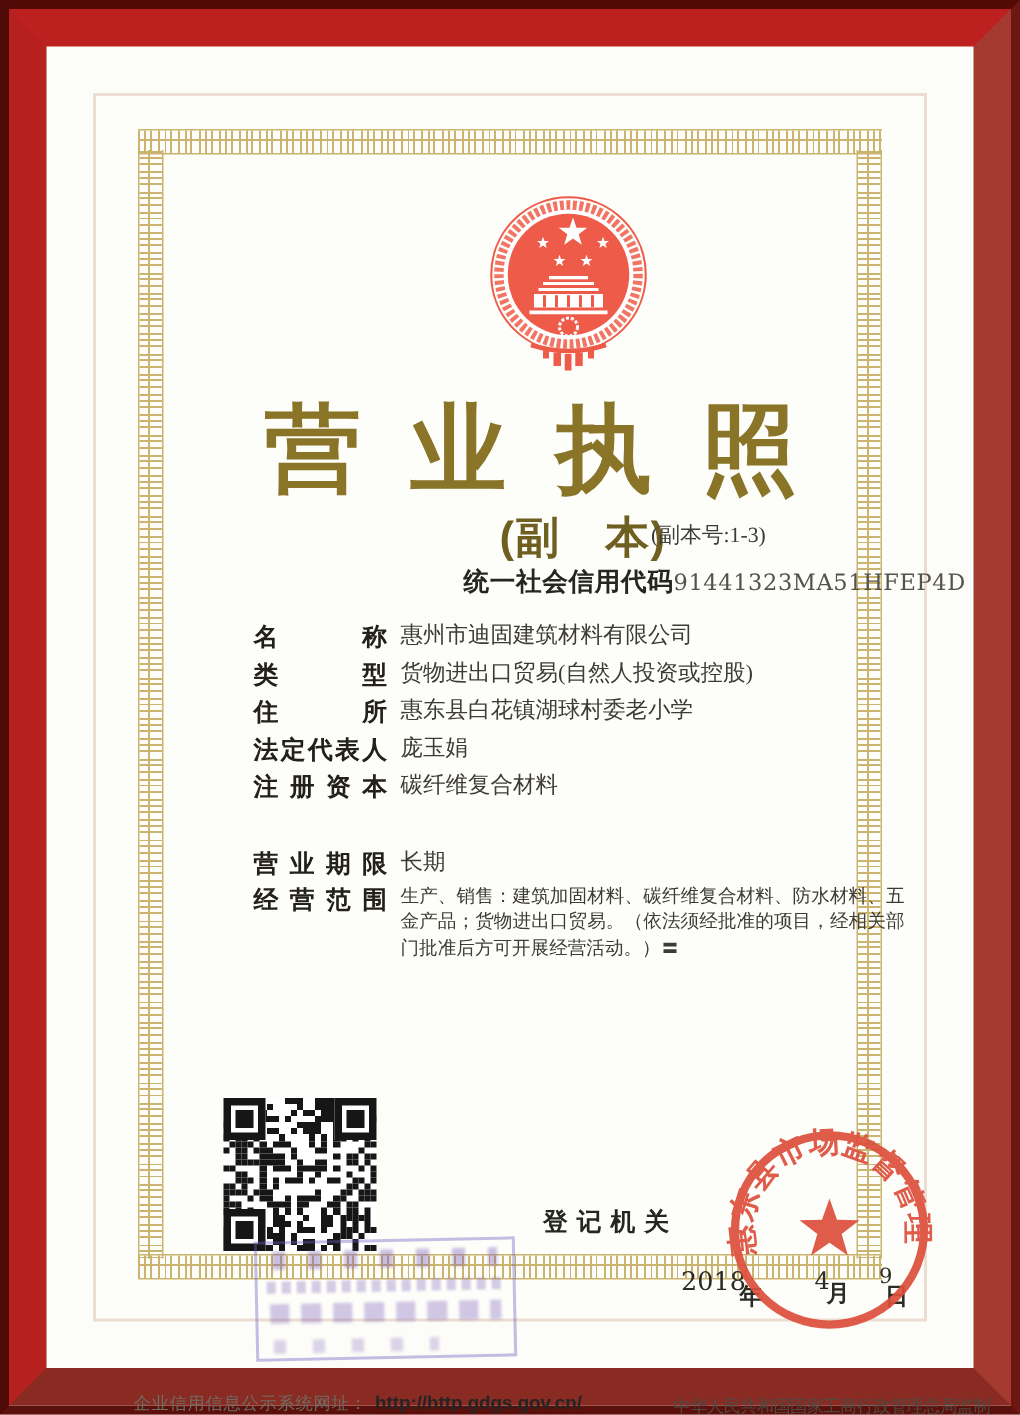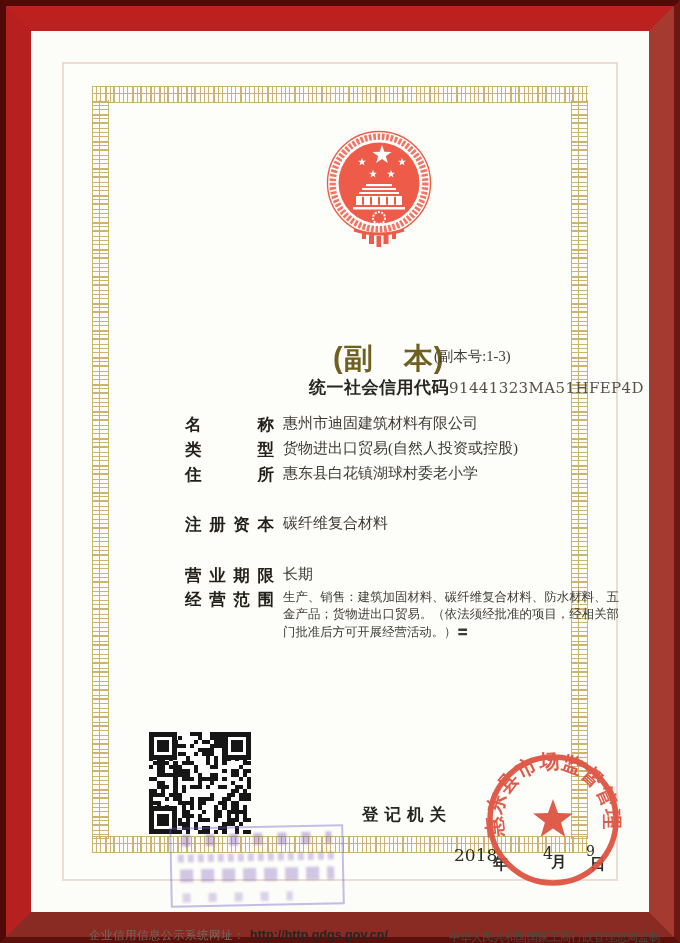--- a/index.html
+++ b/index.html
@@ -33,21 +33,21 @@
 
   .subtitle{position:absolute;left:271px;top:277px;font-size:29px;font-weight:bold;
             color:#6f5f20;letter-spacing:1px;}
   .copynum{position:absolute;left:372px;top:285px;font-size:14.5px;color:#3c3b36;
            font-family:"Liberation Serif",serif;}
 
   .creditline{position:absolute;left:247px;top:314px;white-space:nowrap;}
   .creditlabel{font-size:17px;font-weight:bold;color:#26251f;letter-spacing:.5px;}
   .creditcode{font-size:15px;color:#55524a;font-family:"DejaVu Serif",serif;letter-spacing:.4px;}
 
-  .frow{position:absolute;left:107px;display:flex;align-items:flex-start;margin-left:16px;}
+  .frow{position:absolute;left:107px;display:flex;align-items:flex-start;}
   .flabel{display:inline-block;width:89px;font-size:16.5px;font-weight:bold;color:#222019;
           text-align:justify;text-align-last:justify;flex:none;}
   .fvalue{margin-left:9px;font-size:15px;color:#3d3b33;font-family:"Liberation Serif",serif;}
   .fvalue-scope{margin-left:9px;font-size:12.4px;line-height:17.3px;width:336px;
           color:#3d3b33;font-family:"Liberation Serif",serif;text-align:justify;}
 
   .qr{position:absolute;left:87px;top:670px;width:102px;height:102px;background:#fff;}
   .qr-m{position:absolute;inset:0;display:grid;grid-template-columns:repeat(25,1fr);grid-template-rows:repeat(25,1fr);}
   .finder{position:absolute;width:28px;height:28px;border:5px solid #161616;background:#fff;box-sizing:border-box;}
   .finder::after{content:'';position:absolute;inset:3px;background:#161616;}
@@ -130,38 +130,43 @@
       <path d="M28 102 Q53 110 78 102" stroke="#ee5c49" stroke-width="3" fill="none"></path>
       <g fill="#ee5c49">
         <rect x="43" y="107" width="5" height="9"></rect>
         <rect x="50.5" y="108" width="4.5" height="11"></rect>
         <rect x="57.5" y="107" width="5" height="9"></rect>
         <rect x="36" y="104" width="4" height="7"></rect>
         <rect x="66" y="104" width="4" height="7"></rect>
       </g>
     </svg>
 
+    <div class="title"><span>营业执照</span></div>
     <div class="subtitle">(副　本)</div>
     <div class="copynum">(副本号:1-3)</div>
 
     <div class="creditline">
       <span class="creditlabel">统一社会信用代码</span><span class="creditcode">91441323MA51HFEP4D</span>
     </div>
 
     <div class="frow" style="top:352px">
       <span class="flabel">名称</span>
       <span class="fvalue">惠州市迪固建筑材料有限公司</span>
     </div>
     <div class="frow" style="top:377px">
       <span class="flabel">类型</span>
       <span class="fvalue">货物进出口贸易(自然人投资或控股)</span>
     </div>
     <div class="frow" style="top:402px">
       <span class="flabel">住所</span>
       <span class="fvalue">惠东县白花镇湖球村委老小学</span>
+    </div>
+    <div class="frow" style="top:427px">
+      <span class="flabel">法定代表人</span>
+      <span class="fvalue">庞玉娟</span>
     </div>
     <div class="frow" style="top:452px">
       <span class="flabel">注册资本</span>
       <span class="fvalue">碳纤维复合材料</span>
     </div>
     <div class="frow" style="top:503px">
       <span class="flabel">营业期限</span>
       <span class="fvalue">长期</span>
     </div>
     <div class="frow" style="top:527px">

